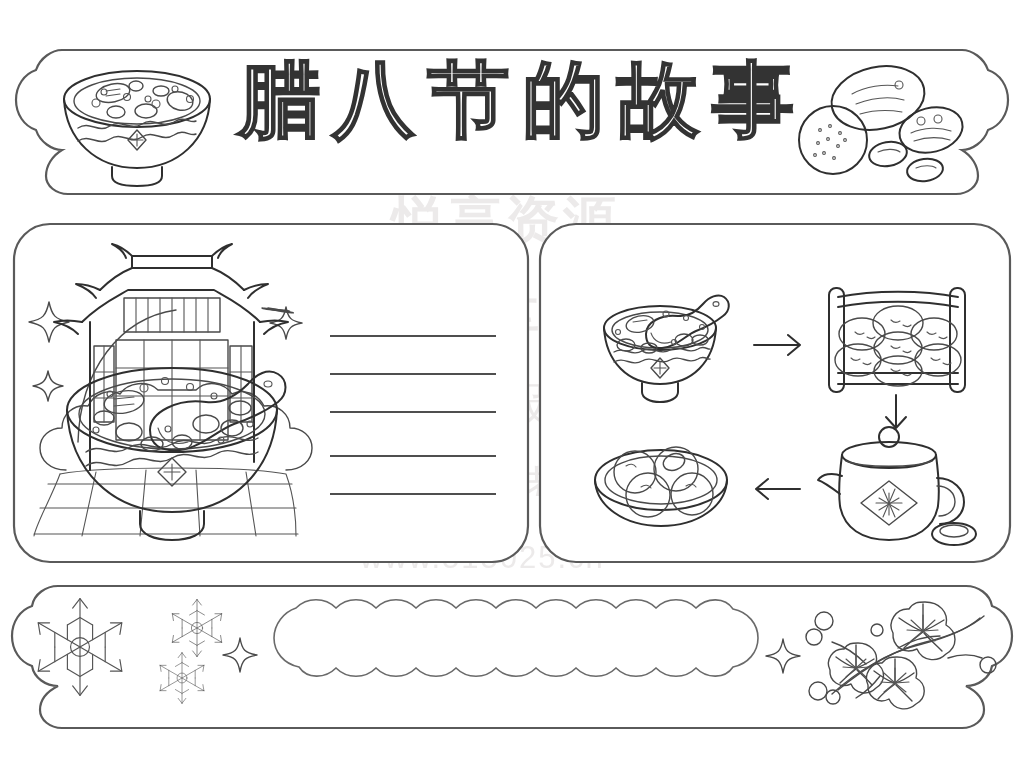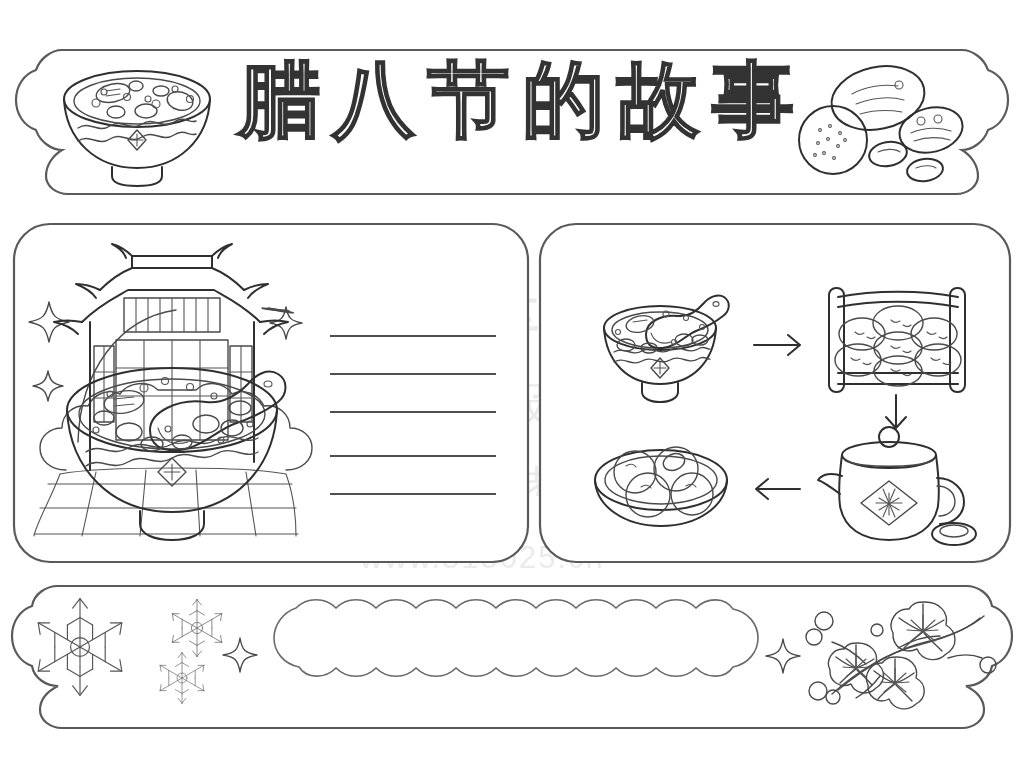--- a/index.html
+++ b/index.html
@@ -49,20 +49,21 @@
   #titleText span{
     display:inline-block;
     text-shadow:0 0 0 transparent;
   }
 </style>
 </head>
 <body>
 
 <div id="sheet">
 
+  <div class="wm" id="wm1">悦享资源</div>
   <div class="wm" id="wm2">悦有所得·享你所需</div>
   <div class="wm" id="wm3">简笔画 手抄报 幼小衔接</div>
   <div class="wm" id="wm4">小初 中考 高考 公务员 考编</div>
   <div class="wm" id="wm5">www.515025.cn</div>
 
   <svg class="layer" viewBox="0 0 1024 768" xmlns="http://www.w3.org/2000/svg">
 
     <g>
       <path class="frame" d="
         M 62 50

